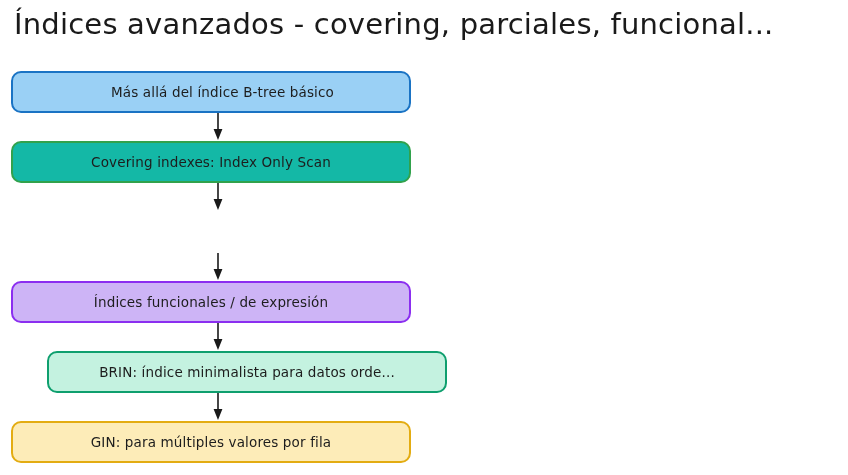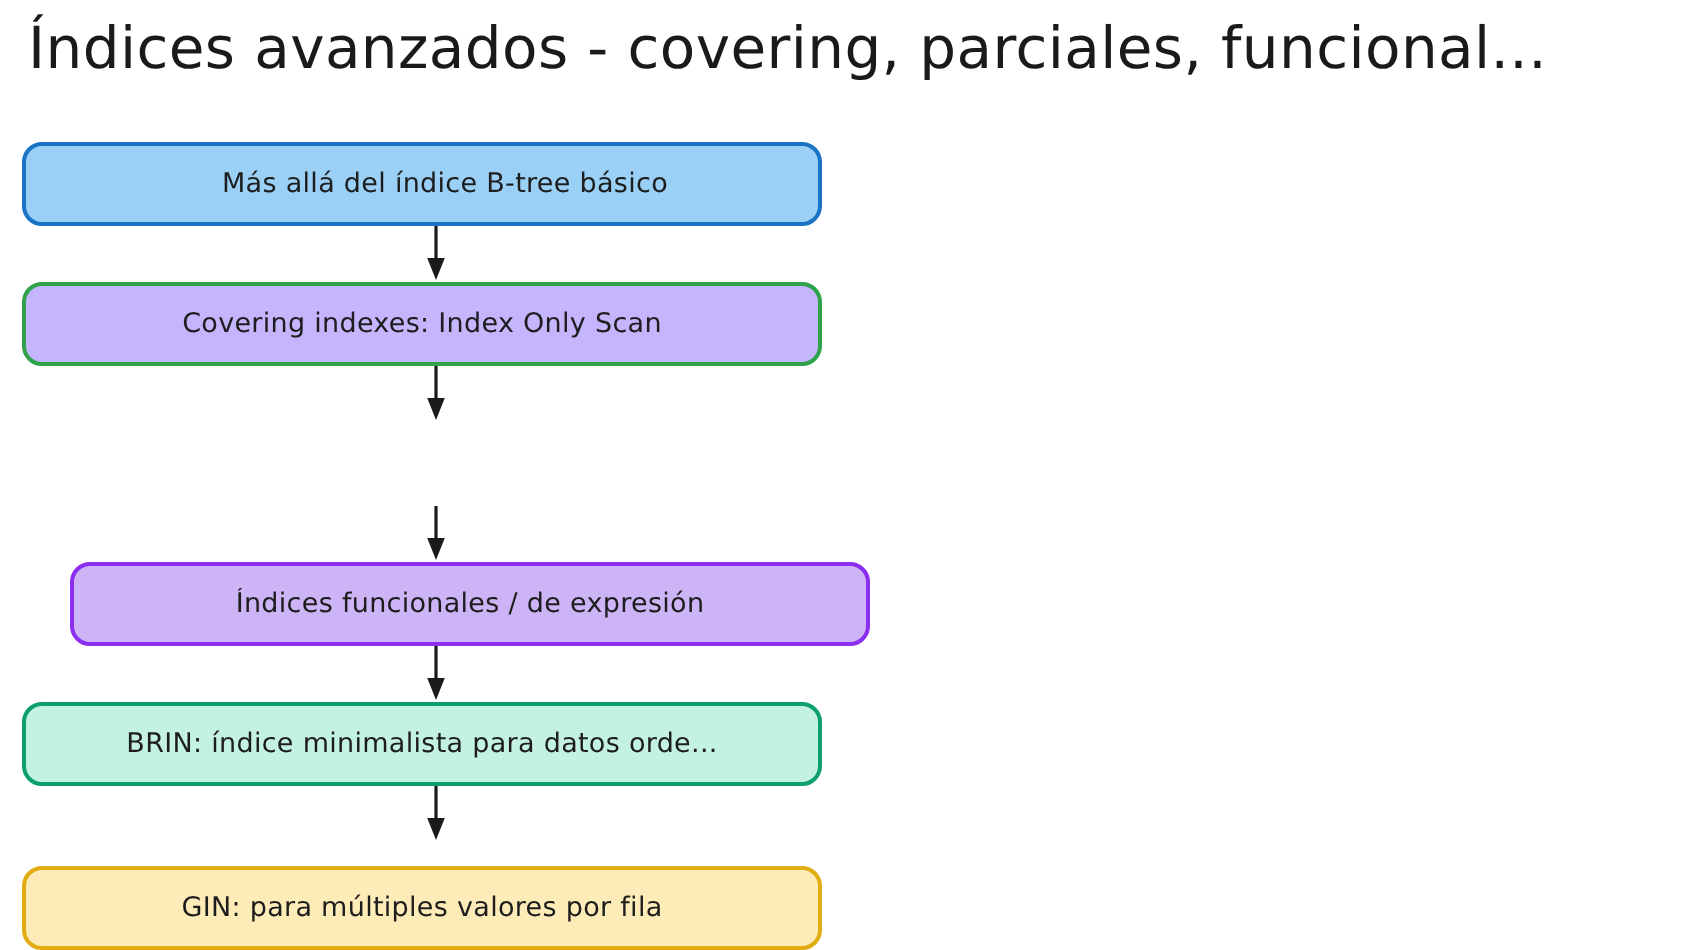--- a/index.html
+++ b/index.html
@@ -70,22 +70,22 @@
     width: 14px;
     height: 28px;
     overflow: visible;
   }
   .connector svg { display: block; }
 
   
   .slot0 { top: 9px; }
   .slot1 { top: 79px; }
   .slot2 { top: 149px; }
-  .slot3 { top: 219px; margin-left: 24px; }
-  .slot4 { top: 289px; }
+  .slot3 { top: 219px; }
+  .slot4 { top: 289px; margin-left: 36px; }
   .slot5 { top: 359px; }
 
   .conn0 { top: 51px; }
   .conn1 { top: 121px; }
   .conn2 { top: 191px; }
   .conn3 { top: 261px; }
   .conn4 { top: 331px; }
 </style>
 </head>
 <body style="background: rgb(255, 255, 255);">
@@ -98,21 +98,21 @@
     <span class="node-label">Más allá del índice B-tree básico</span>
   </div>
 
   <div class="connector conn0">
     <svg width="14" height="28" viewBox="0 0 14 28">
       <line x1="7" y1="0" x2="7" y2="17" stroke="#1a1a1a" stroke-width="1.6"></line>
       <polygon points="7,27 2.6,16 11.4,16" fill="#1a1a1a"></polygon>
     </svg>
   </div>
 
-  <div class="node slot1" style="background-color: #c4b5fd; border-color: rgb(49, 162, 76);">
+  <div class="node slot1" style="background-color: #14b8a6; border-color: rgb(49, 162, 76);">
     <span class="node-label">Covering indexes: Index Only Scan</span>
   </div>
 
   <div class="connector conn1">
     <svg width="14" height="28" viewBox="0 0 14 28">
       <line x1="7" y1="0" x2="7" y2="17" stroke="#1a1a1a" stroke-width="1.6"></line>
       <polygon points="7,27 2.6,16 11.4,16" fill="#1a1a1a"></polygon>
     </svg>
   </div>
 
@@ -139,17 +139,17 @@
     <span class="node-label">BRIN: índice minimalista para datos orde...</span>
   </div>
 
   <div class="connector conn4">
     <svg width="14" height="28" viewBox="0 0 14 28">
       <line x1="7" y1="0" x2="7" y2="17" stroke="#1a1a1a" stroke-width="1.6"></line>
       <polygon points="7,27 2.6,16 11.4,16" fill="#1a1a1a"></polygon>
     </svg>
   </div>
 
-  <div class="node slot5" style="background-color: rgb(253, 236, 184); border-color: rgb(227, 172, 18); margin-top: 12px;">
+  <div class="node slot5" style="background-color: rgb(253, 236, 184); border-color: rgb(227, 172, 18);">
     <span class="node-label">GIN: para múltiples valores por fila</span>
   </div>
 
 </div>
 
 </body></html>

